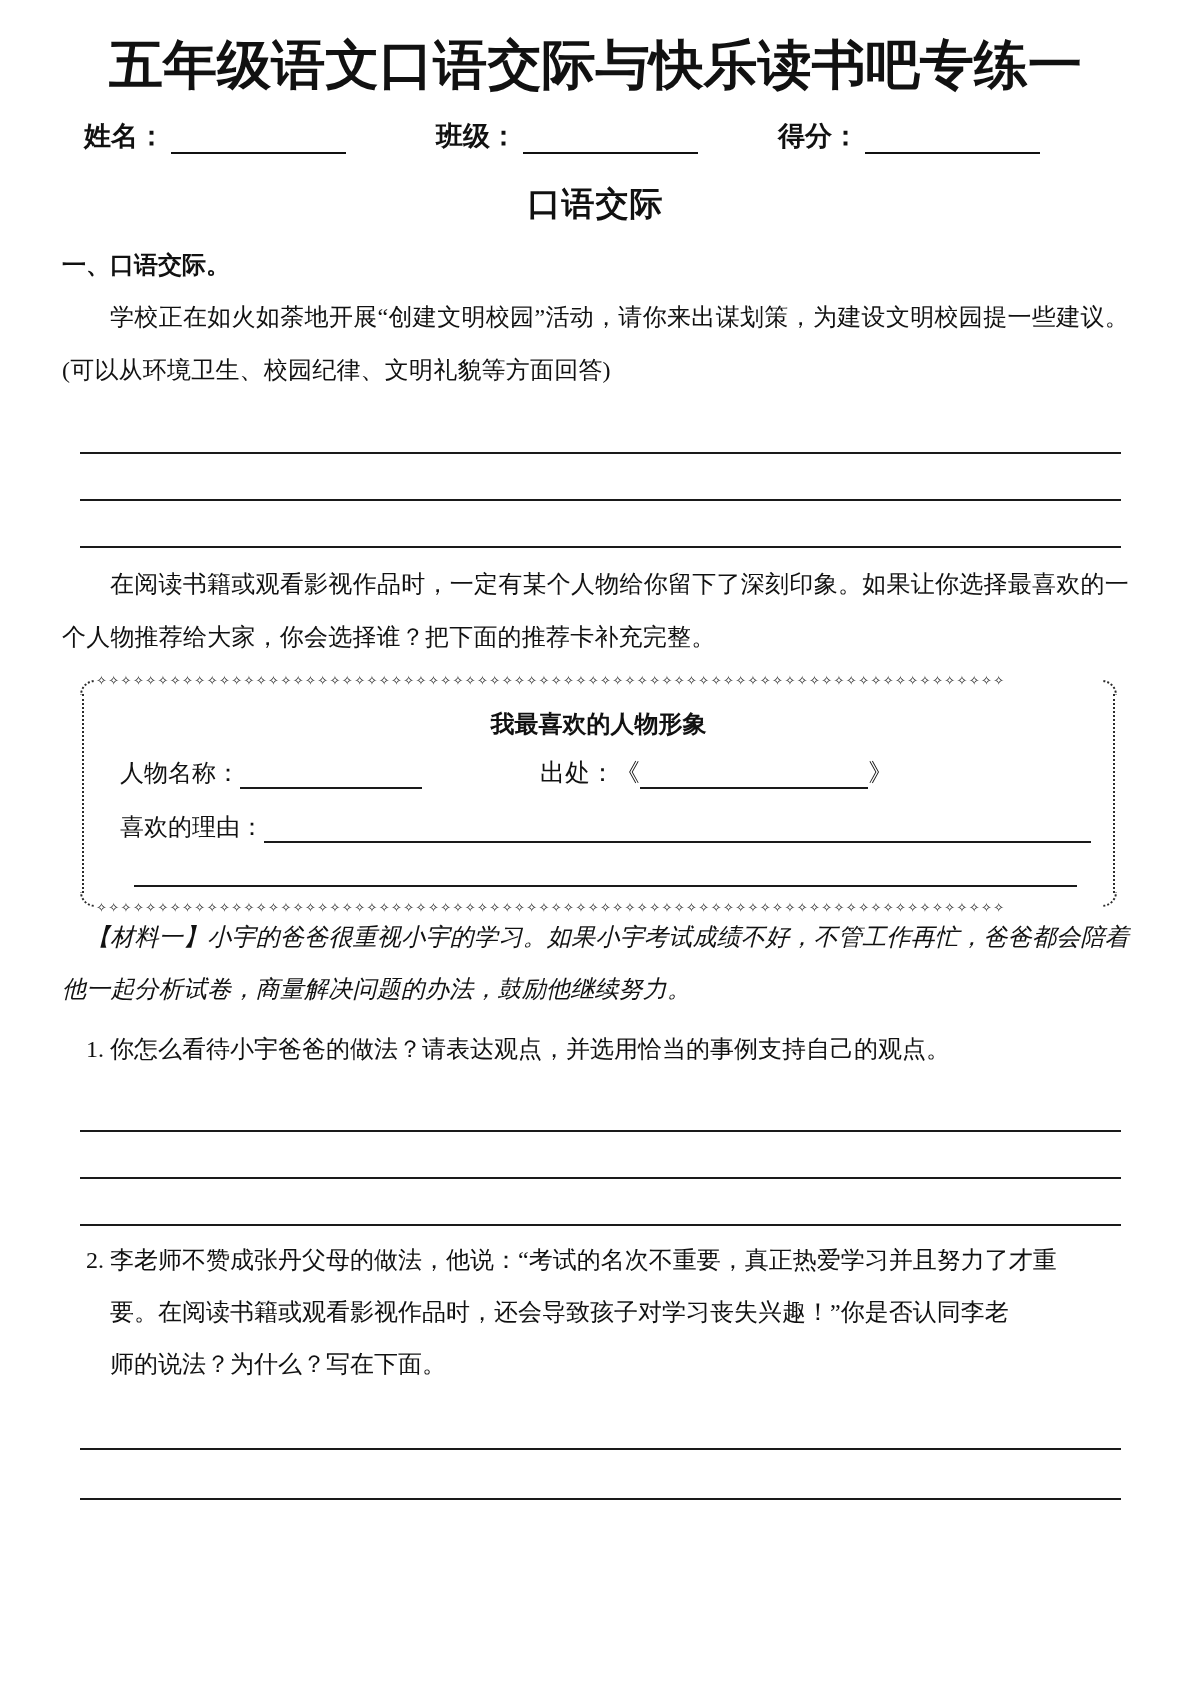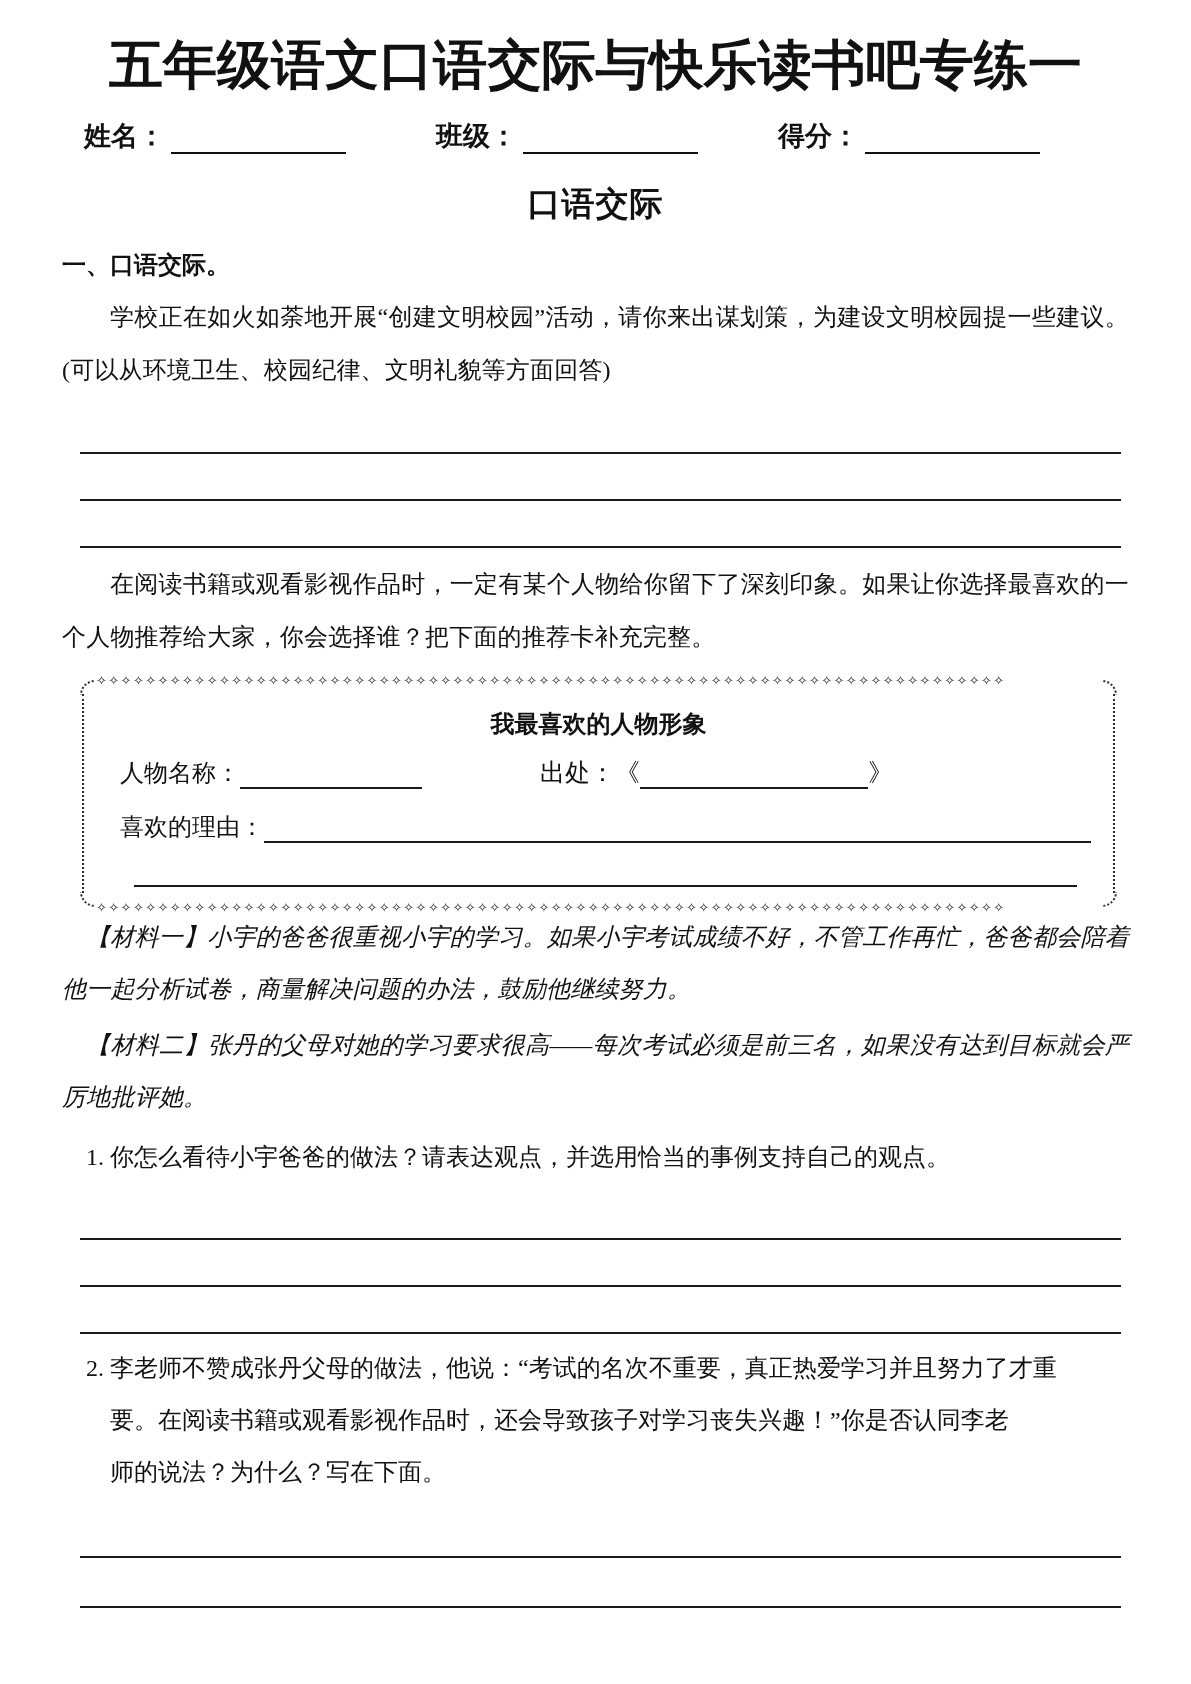--- a/index.html
+++ b/index.html
@@ -272,21 +272,20 @@
         <span class="card-lbl">喜欢的理由：</span>
         <span class="blank-fill"></span>
       </div>
       <div class="card-rule"></div>
     </div>
   </div>
 
 
   <div class="para mat"><span class="mat-tag">【材料一】</span><span>小宇的爸爸很重视小宇的学习。如果小宇考试成绩不好，不管工作再忙，爸爸都会陪着他一起分析试卷，商量解决问题的办法，鼓励他继续努力。</span></div>
 
-  <div class="para mat"><span class="mat-tag">【材料二】</span><span>张丹的父母对她的学习要求很高——每次考试必须是前三名，如果没有达到目标就会严厉地批评她。</span></div>
 
   <div class="q-sub">1. 你怎么看待小宇爸爸的做法？请表达观点，并选用恰当的事例支持自己的观点。</div>
   <div class="rules r3">
     <div class="rule"></div>
     <div class="rule"></div>
     <div class="rule"></div>
   </div>
 
   <div class="q-sub">
     <span>2. 李老师不赞成张丹父母的做法，他说：“考试的名次不重要，真正热爱学习并且努力了才重</span>

